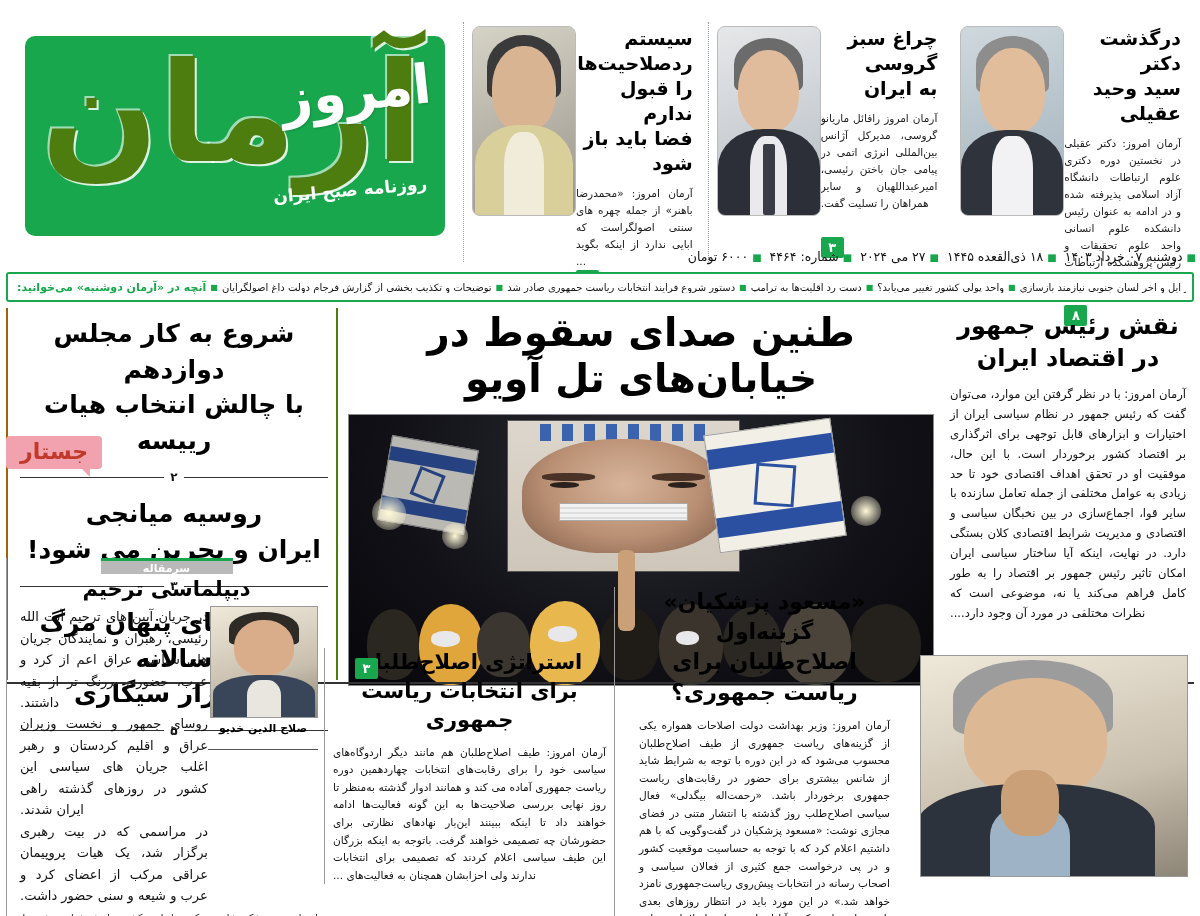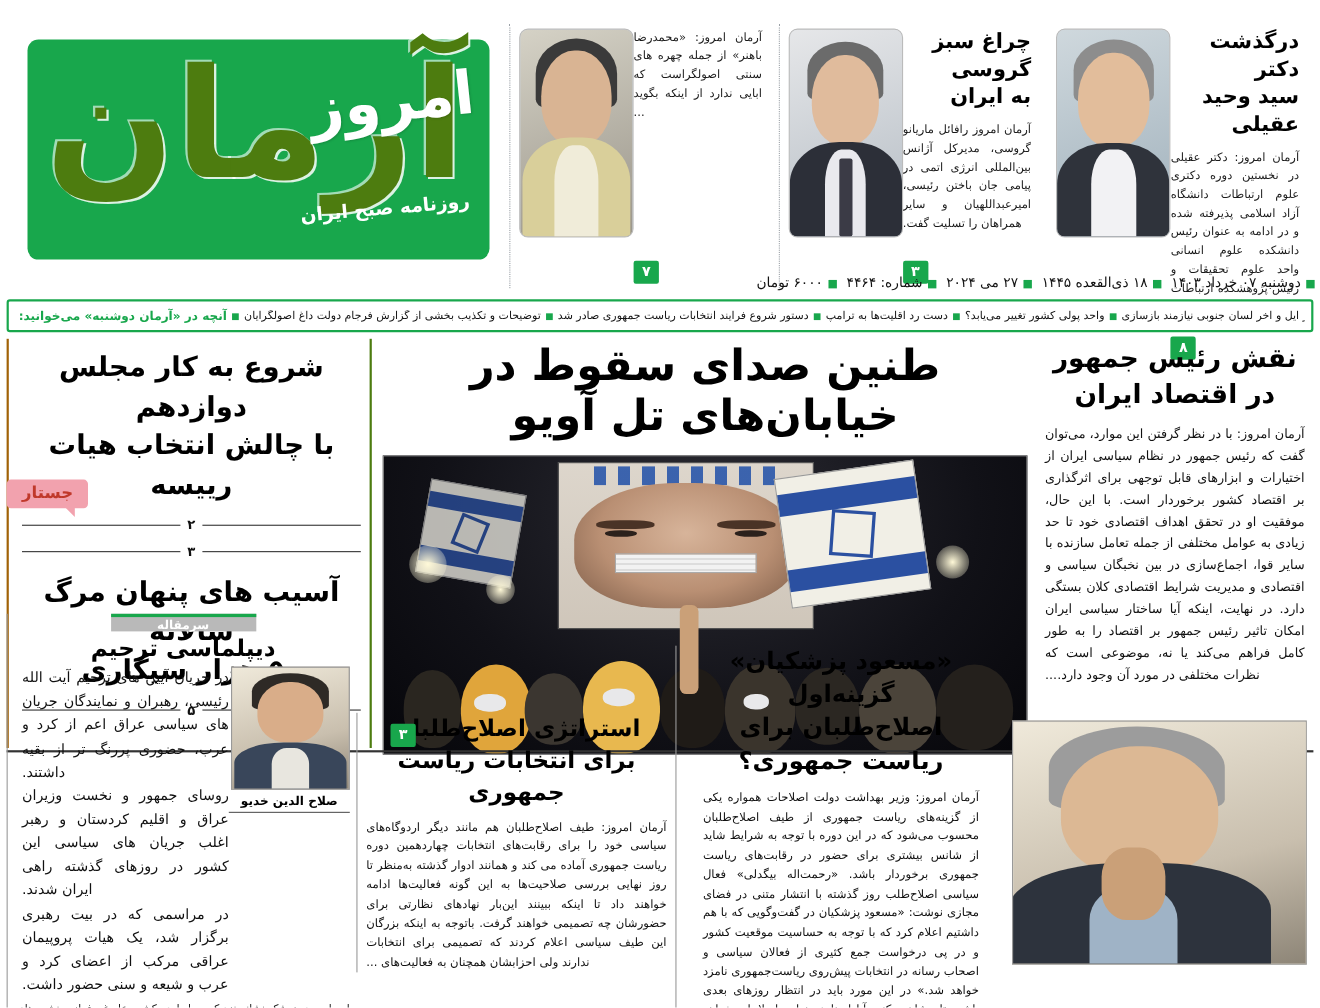--- a/index.html
+++ b/index.html
@@ -120,21 +120,21 @@
   
   .col-right { width: 330px; padding: 4px 6px 0 10px; border-left: 2px solid #a16207; position: relative; }
   .rh { text-align: center; padding: 4px 2px 2px 2px; }
   .rh h2 { font-size: 25px; font-weight: bold; line-height: 1.42; color: #000; }
   .rule { display: flex; align-items: center; gap: 6px; margin: 10px 2px 8px 2px; }
   .rule .line { flex: 1; height: 1px; background: #333; }
   .rule .num { font-size: 12px; font-weight: bold; color: #111; }
   .jostar {
     position: absolute; left: -2px; top: 128px;
     background: #f2a2ae; color: #c0392b;
-    font-size: 15px; font-weight: bold;
+    font-size: 22px; font-weight: bold;
     padding: 3px 14px 5px 14px; border-radius: 4px;
     letter-spacing: -1px;
   }
   .jostar:after {
     content:""; position:absolute; bottom:-8px; right:12px;
     border-left: 9px solid transparent; border-right: 0 solid transparent;
     border-top: 9px solid #f2a2ae;
   }
 
   
@@ -173,21 +173,21 @@
   .sarmaghale-bar {
     height: 16px; background: #b9b9b9; width: 132px; margin: 0 auto 2px auto;
     text-align: center; color: #fff; font-size: 11px; font-weight: bold; line-height: 16px;
     border-top: 3px solid #18a74c; position: relative;
   }
   .b-editorial h3 { font-size: 21px; font-weight: bold; text-align: center; margin: 3px 0 5px 0; letter-spacing: -.5px;}
   .ed-grid { display: flex; flex-direction: row-reverse; }
   .ed-text { flex: 1; font-size: 13px; line-height: 1.65; text-align: justify; text-align-last: left; color: #111; padding-left: 5px;}
   .ed-side { width: 110px; flex: 0 0 110px; }
   .ed-photo { width: 108px; height: 112px; border: 1px solid #999; overflow:hidden; position: relative; background:#b9b2a8;}
-  .ed-name { font-size: 11px; font-weight: bold; text-align: center; padding-top: 4px; border-bottom: 1px solid #555; padding-bottom: 3px;}
+  .ed-name { font-size: 11px; font-weight: bold; text-align: center; padding-top: 4px; border-bottom: 1px solid #555; padding-bottom: 14px;}
   .ed-tail { font-size: 9.6px; line-height: 1.65; text-align: justify; text-align-last:left; color: #111; padding-top: 4px; }
 
   .b-mid { width: 290px; padding: 0 8px; border-left: 1px solid #999; }
   .b-mid2 { width: 300px; padding: 0 24px; border-left: 1px solid #999; }
   .b-photo-col { flex: 1; padding: 0 6px; }
   .b-head { font-size: 21px; font-weight: bold; text-align: center; line-height: 1.38; letter-spacing: -.5px; }
   .b-head.wide { font-size: 22px; }
   .b-body { font-size: 10.6px; line-height: 1.66; text-align: justify; text-align-last:left; color: #111; margin-top: 9px; }
   .b-photo { width: 100%; height: 222px; border: 1px solid #999; overflow: hidden; position: relative; background: #ded7c8; }
 
@@ -264,20 +264,23 @@
       <div class="teaser">
         <div class="thumb">
           <div class="ph portrait-c">
             <div class="p-hair" style="left:14%;top:4%;width:72%;height:34%;background:#3a3a3a;"></div>
             <div class="p-head" style="left:19%;top:10%;width:62%;height:46%;background:#d9b493;"></div>
             <div class="p-body" style="left:2%;top:52%;width:96%;height:48%;background:#d9cf9a;"></div>
             <div class="p-shirt" style="left:30%;top:56%;width:40%;height:44%;background:#f0ecd9;"></div>
           </div>
         </div>
         <div class="body">
+          <h3 style="white-space:pre-line">سیستم ردصلاحیت‌ها
+را قبول ندارم
+فضا باید باز شود</h3>
           <p>آرمان امروز: «محمدرضا باهنر» از جمله چهره های سنتی اصولگراست که ابایی ندارد از اینکه بگوید ...</p>
           <div class="badge-row" style="text-align:left">
             <span class="pagebadge">۷</span>
           </div>
         </div>
       </div>
 
       <div class="teaser">
         <div class="thumb">
           <div class="ph portrait-b">
@@ -352,20 +355,24 @@
       <div class="rh">
         <h2 style="white-space:pre-line">شروع به کار مجلس دوازدهم
 با چالش انتخاب هیات رییسه</h2>
       </div>
       <div class="rule">
         <span class="line"></span>
         <span class="num">۲</span>
         <span class="line"></span>
       </div>
 
+      <div class="rh">
+        <h2 style="white-space:pre-line">روسیه میانجی
+ایران و بحرین می شود!</h2>
+      </div>
       <div class="rule">
         <span class="line"></span>
         <span class="num">۳</span>
         <span class="line"></span>
       </div>
 
       <div class="rh">
         <h2 style="white-space:pre-line">آسیب های پنهان مرگ سالانه
 ۵۰ هزار سیگاری</h2>
       </div>

